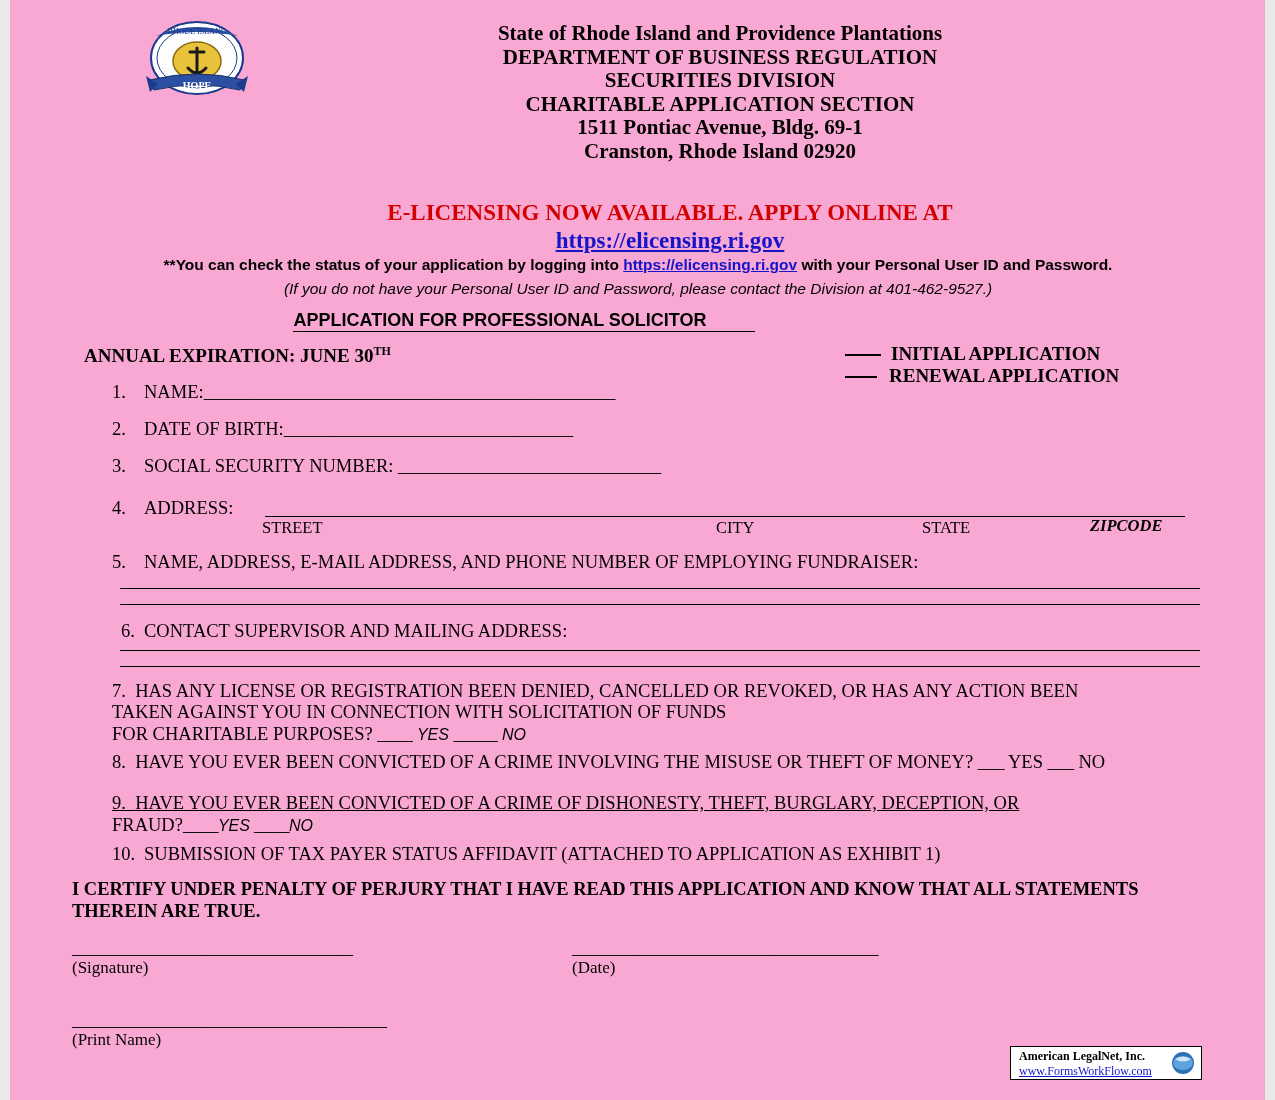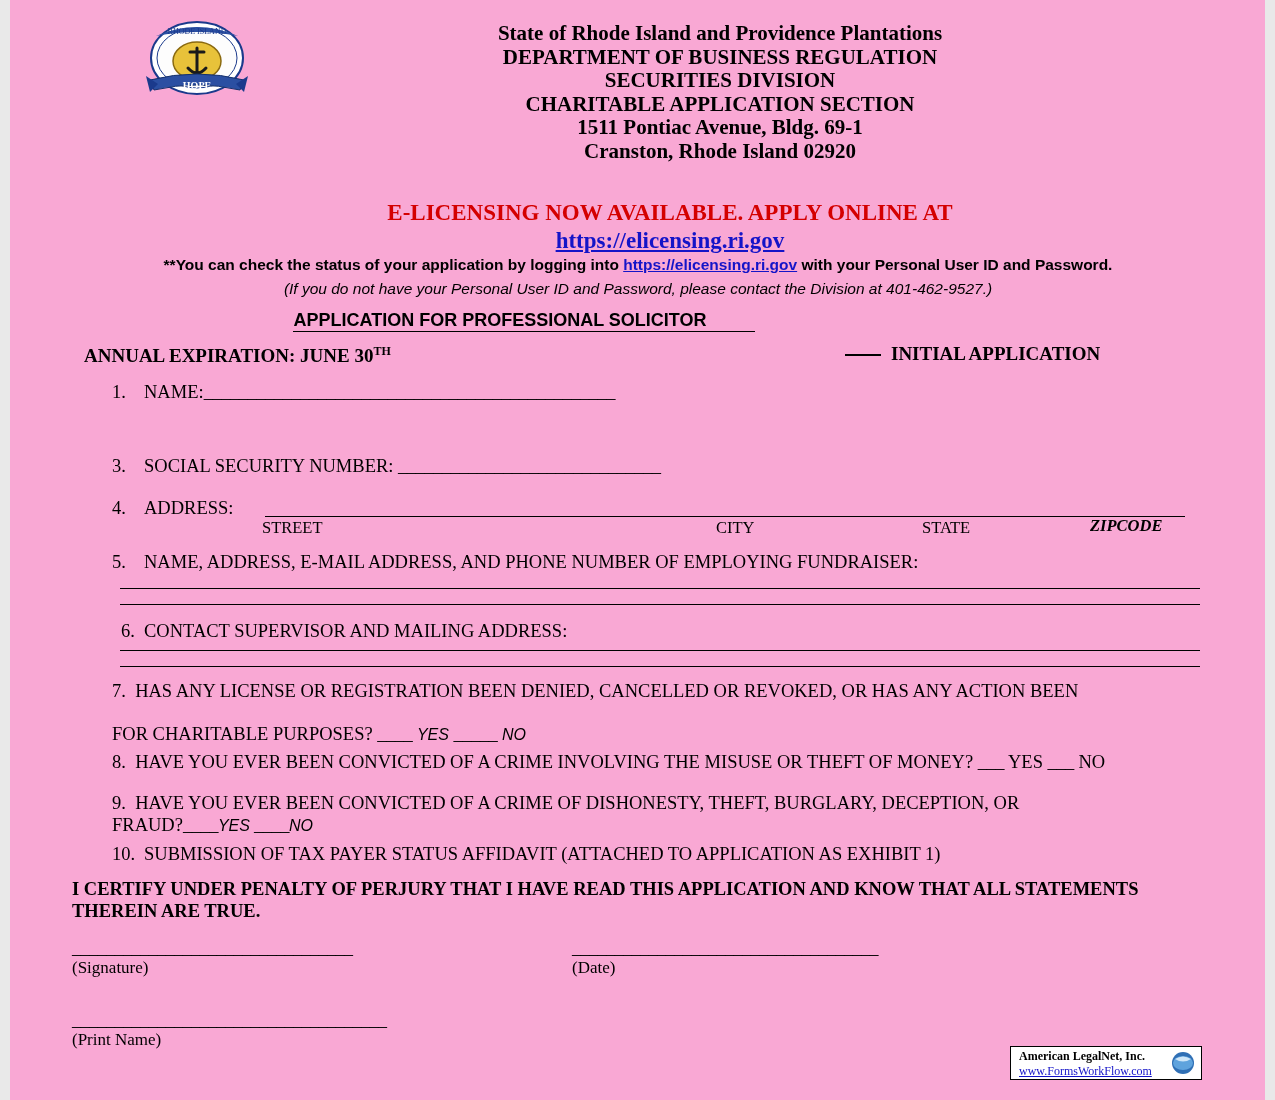--- a/index.html
+++ b/index.html
@@ -280,26 +280,32 @@
   </div>
 
   <div class="annual">
     <span>ANNUAL EXPIRATION: JUNE 30</span><sup>TH</sup>
   </div>
 
   <div class="appl-type">
     <div>
       <span class="dash"></span><span>INITIAL APPLICATION</span>
     </div>
+    <div>
+      <span class="dash2"></span><span>RENEWAL APPLICATION</span>
+    </div>
   </div>
 
   <div class="q" style="left:112px; top:382px;">
     <span class="num" style="width:32px;">1.</span><span>NAME:</span><span class="fill">_______________________________________________</span>
   </div>
 
+  <div class="q" style="left:112px; top:419px;">
+    <span class="num" style="width:32px;">2.</span><span>DATE OF BIRTH:</span><span class="fill">_________________________________</span>
+  </div>
 
   <div class="q" style="left:112px; top:456px;">
     <span class="num" style="width:32px;">3.</span><span>SOCIAL SECURITY NUMBER:</span>&nbsp;<span class="fill">______________________________</span>
   </div>
 
   <div class="q" style="left:112px; top:498px;">
     <span class="num" style="width:32px;">4.</span><span>ADDRESS:</span>
   </div>
   <div class="rule" style="left:265px; top:516px; width:920px;"></div>
   <div class="lbl-row" style="left:262px; top:518px;">STREET</div>
@@ -314,38 +320,41 @@
   <div class="rule" style="left:120px; top:604px; width:1080px;"></div>
 
   <div class="q" style="left:112px; top:621px;text-align:center;">
     <span class="num" style="width:32px;">6.</span><span>CONTACT SUPERVISOR AND MAILING ADDRESS:</span>
   </div>
   <div class="rule" style="left:120px; top:650px; width:1080px;"></div>
   <div class="rule" style="left:120px; top:666px; width:1080px;"></div>
 
   <div class="q" style="left:112px; top:680px; width:1140px; line-height:22px;">
     <span>7.</span>&nbsp;&nbsp;<span>HAS ANY LICENSE OR REGISTRATION BEEN DENIED, CANCELLED OR REVOKED, OR HAS ANY ACTION BEEN</span>
+  </div>
+  <div class="q" style="left:112px; top:702px;">
+    <span>TAKEN AGAINST YOU IN CONNECTION WITH SOLICITATION OF FUNDS</span>
   </div>
   <div class="q" style="left:112px; top:724px;">
     <span>FOR CHARITABLE PURPOSES?</span>
     <span class="fill">____</span>
     <span class="hand">YES</span>
     <span class="fill">_____</span>
     <span class="hand">NO</span>
   </div>
 
   <div class="q" style="left:112px; top:752px;">
     <span>8.</span>&nbsp;&nbsp;<span>HAVE YOU EVER BEEN CONVICTED OF A CRIME INVOLVING THE MISUSE OR THEFT OF MONEY?</span>
     <span class="fill">___</span>
     <span>YES</span>
     <span class="fill">___</span>
     <span>NO</span>
   </div>
 
-  <div class="q" style="left:112px; top:793px;">
+  <div class="q" style="left:112px; top:793px;text-decoration:underline;">
     <span>9.</span>&nbsp;&nbsp;<span>HAVE YOU EVER BEEN CONVICTED OF A CRIME OF DISHONESTY, THEFT, BURGLARY, DECEPTION, OR</span>
   </div>
   <div class="q" style="left:112px; top:815px;">
     <span>FRAUD?</span><span class="fill">____</span><span class="hand">YES</span><span class="fill">&nbsp;____</span><span class="hand">NO</span>
   </div>
 
   <div class="q" style="left:112px; top:844px;">
     <span class="num" style="width:32px;">10.</span><span>SUBMISSION OF TAX PAYER STATUS AFFIDAVIT (ATTACHED TO APPLICATION AS EXHIBIT 1)</span>
   </div>
 

